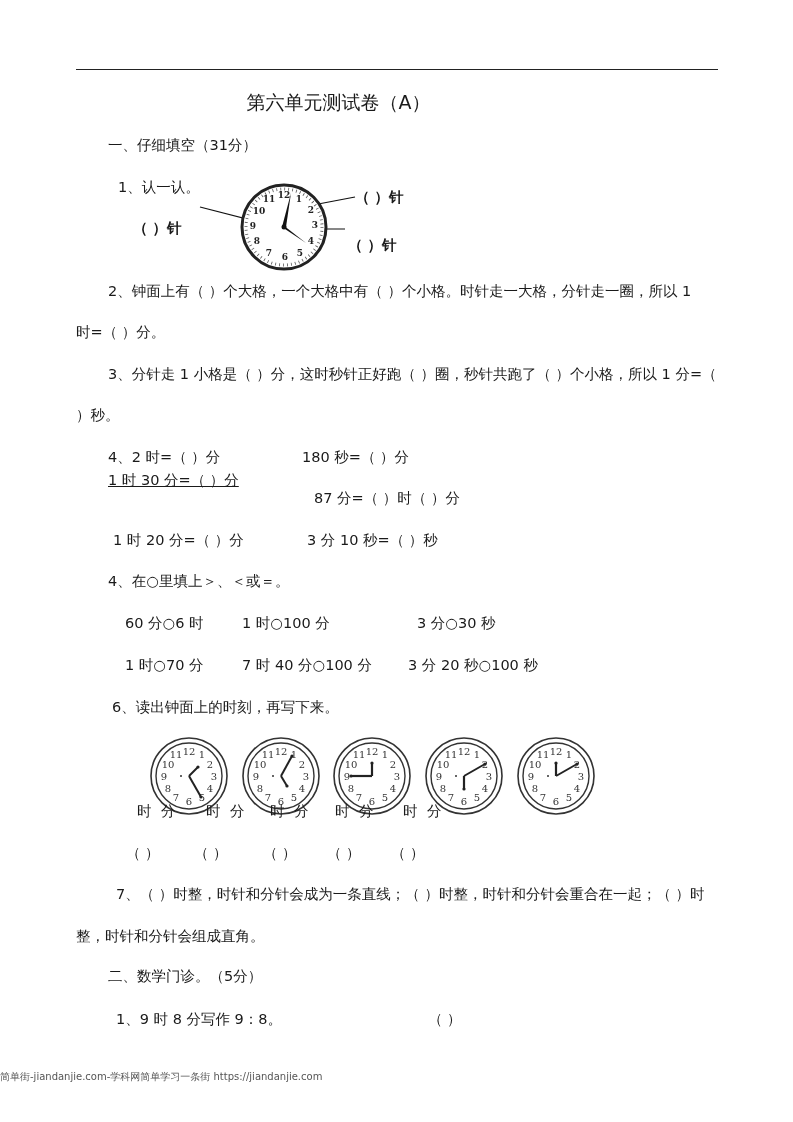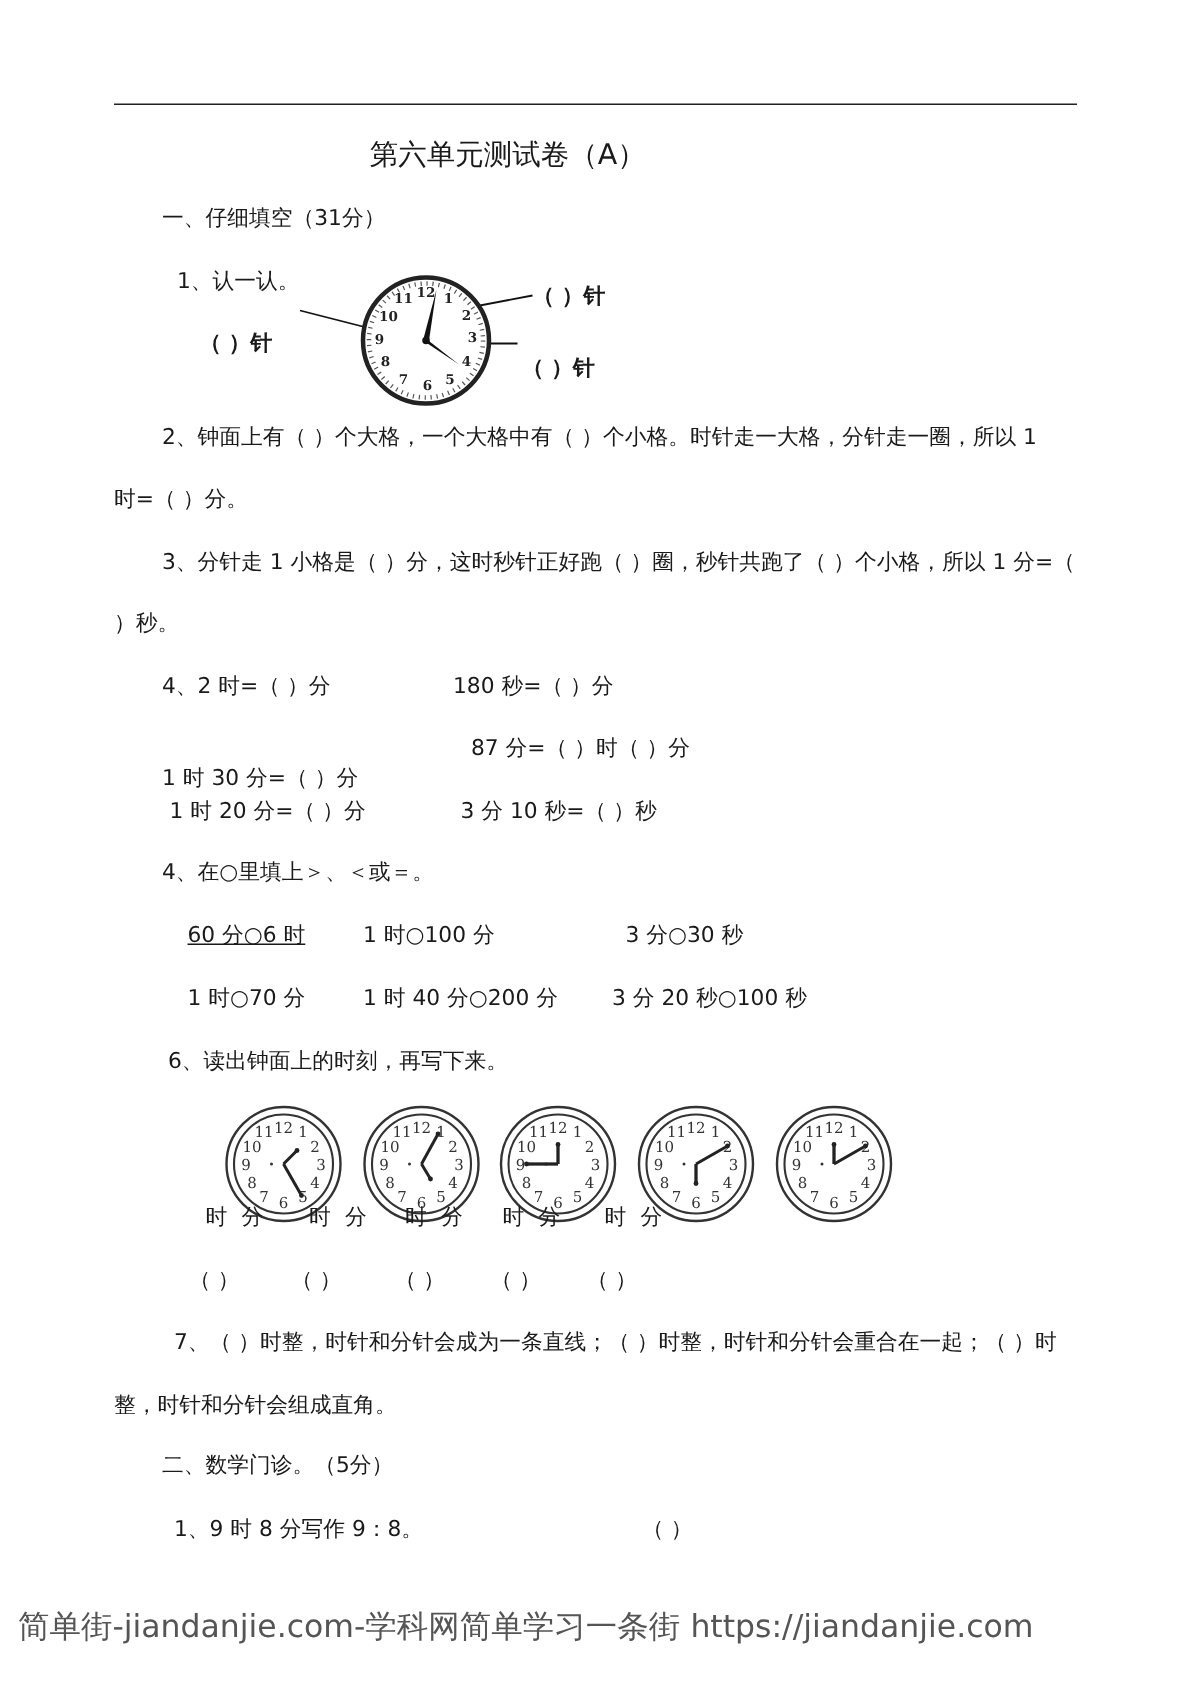--- a/index.html
+++ b/index.html
@@ -5,21 +5,21 @@
   html, body { margin: 0; padding: 0; background: #ffffff; }
   body {
     width: 793px; height: 1122px; position: relative; overflow: hidden;
     font-family: "DejaVu Sans", "Liberation Sans", sans-serif;
     color: #1a1a1a; font-size: 14.5px;
   }
   .abs { position: absolute; white-space: nowrap; }
   .rule { position: absolute; left: 76px; top: 69px; width: 642px; height: 1px; background: #222; }
   .title { left: 0; width: 677px; text-align: center; top: 90px; font-size: 19px; color: #1a1a1a; }
   .bold { font-weight: bold; }
-  .footer { left: 0; width: 689px; text-align: right; top: 1070px; font-size: 21px; color: #555; }
+  .footer { left: 0; width: 689px; text-align: left; top: 1070px; font-size: 10px; color: #555; }
   svg.clock { position: absolute; overflow: visible; }
   .clock-num { font-family: "DejaVu Serif", serif; font-size: 10px; fill: #333; text-anchor: middle; }
   .big-num { font-family: "DejaVu Serif", serif; font-size: 9px; font-weight: bold; fill: #222; text-anchor: middle; }
 </style>
 </head>
 <body>
 
 <div class="rule"></div>
 
 <div class="abs title">第六单元测试卷（A）</div>
@@ -61,31 +61,31 @@
 </svg>
 
 <div class="abs" style="left:108px; top:282px;">2、钟面上有（   ）个大格，一个大格中有（    ）个小格。时针走一大格，分针走一圈，所以 1</div>
 <div class="abs" style="left:76px; top:323px;">时=（    ）分。</div>
 
 <div class="abs" style="left:108px; top:365px;">3、分针走 1 小格是（  ）分，这时秒针正好跑（   ）圈，秒针共跑了（     ）个小格，所以 1 分=（</div>
 <div class="abs" style="left:76px; top:406px;">）秒。</div>
 
 <div class="abs" style="left:108px; top:448px;">4、2 时=（    ）分</div>
 <div class="abs" style="left:302px; top:448px;">180 秒=（     ）分</div>
-<div class="abs" style="left:108px; top:509px;">1 时 30 分=（    ）分</div>
+<div class="abs" style="left:108px; top:471px;text-decoration:underline;">1 时 30 分=（    ）分</div>
 <div class="abs" style="left:314px; top:489px;">87 分=（   ）时（    ）分</div>
 <div class="abs" style="left:113px; top:531px;">1 时 20 分=（    ）分</div>
 <div class="abs" style="left:307px; top:531px;">3 分 10 秒=（    ）秒</div>
 
 <div class="abs" style="left:108px; top:572px;">4、在○里填上＞、＜或＝。</div>
-<div class="abs" style="left:125px; top:614px;text-decoration:underline;">60 分○6 时</div>
+<div class="abs" style="left:125px; top:614px;">60 分○6 时</div>
 <div class="abs" style="left:242px; top:614px;">1 时○100 分</div>
 <div class="abs" style="left:386px; top:614px;margin-left:31px;">3 分○30 秒</div>
 <div class="abs" style="left:125px; top:656px;">1 时○70 分</div>
-<div class="abs" style="left:242px; top:656px;">1 时 40 分○200 分</div>
+<div class="abs" style="left:242px; top:656px;">7 时 40 分○100 分</div>
 <div class="abs" style="left:408px; top:656px;">3 分 20 秒○100 秒</div>
 
 <div class="abs" style="left:112px; top:698px;">6、读出钟面上的时刻，再写下来。</div>
 
 <svg class="clock" style="left:0; top:730px;" width="793" height="100" viewBox="0 730 793 100">
   <defs>
     <g id="face">
       <circle r="38" fill="#fff" stroke="#333" stroke-width="1.6"></circle>
       <circle r="33" fill="#fff" stroke="#333" stroke-width="1.4"></circle>
       <text class="clock-num" x="0" y="-21">12</text>

